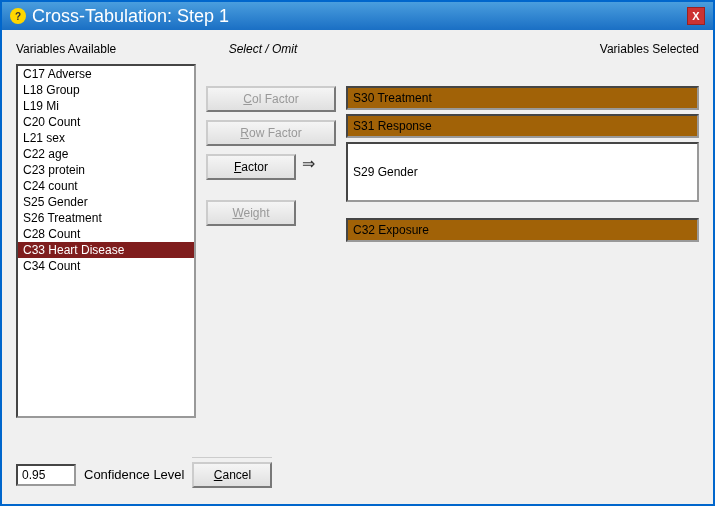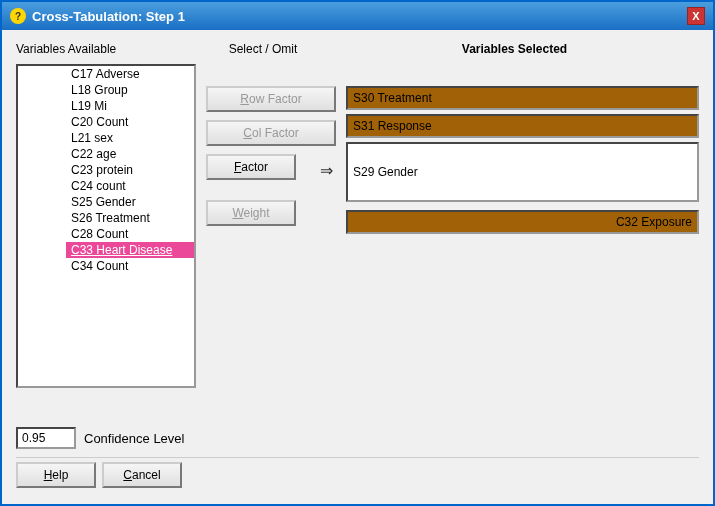--- a/index.html
+++ b/index.html
@@ -39,22 +39,22 @@
       border-radius: 50%;
       display: flex;
       align-items: center;
       justify-content: center;
       font-size: 10px;
       color: #333;
       font-weight: bold;
       flex-shrink: 0;
     }
     .title-text {
-      font-size: 13px;
-      font-weight: bold;
+      font-size: 18px;
+      font-weight: normal;
     }
     .close-btn {
       background: #cc3333;
       border: 1px solid #992222;
       color: white;
       width: 18px;
       height: 18px;
       cursor: pointer;
       display: flex;
       align-items: center;
@@ -84,26 +84,24 @@
       background: white;
       flex: 1;
       overflow-y: auto;
       min-height: 260px;
     }
     .listbox-item {
       padding: 1px 5px;
       cursor: pointer;
       white-space: nowrap;
       font-size: 12px;
-      margin-left: 48px;
     }
     .listbox-item.selected {
-      background: #ec4899;
+      background: #7f1d1d;
       color: white;
-      text-decoration: underline;
     }
     .middle-panel {
       display: flex;
       flex-direction: column;
       justify-content: flex-start;
       gap: 8px;
       flex: 0 0 130px;
       padding-top: 22px;
     }
     .btn {
@@ -114,22 +112,22 @@
       font-size: 12px;
       text-align: center;
       min-width: 90px;
     }
     .btn:disabled, .btn.disabled {
       color: #999;
       cursor: default;
     }
     .factor-row {
       display: flex;
-      align-items: flex-end;
-      gap: 24px;
+      align-items: flex-start;
+      gap: 6px;
     }
     .arrow-symbol {
       font-size: 16px;
       color: #333;
     }
     .weight-section {
       margin-top: 12px;
     }
     .right-panel {
       display: flex;
@@ -153,21 +151,21 @@
     .factor-multi-field {
       border: 2px inset #999;
       background: white;
       padding: 21px 5px;
       font-size: 12px;
       width: 100%;
       min-height: 44px;
     }
     .bottom-section {
       display: flex;
-      flex-direction: column;
+      flex-direction: row;
       gap: 8px;
       flex-shrink: 0;
       margin-top: 31px;
     }
     .confidence-row {
       display: flex;
       align-items: center;
       gap: 8px;
     }
     .confidence-input {
@@ -214,26 +212,27 @@
     .header-label-vars {
       flex: 0 0 180px;
       font-size: 12px;
       font-weight: normal;
     }
     .header-label-select {
       flex: 0 0 130px;
       font-size: 12px;
       font-weight: normal;
       text-align: center;
+      font-style: italic;
     }
     .header-label-selected {
       flex: 1;
       font-size: 12px;
-      font-weight: bold;
-      text-align: center;
+      font-weight: normal;
+      text-align: right;
     }
   </style>
 </head>
 <body>
 
 <div class="window">
 
   <div class="title-bar">
     <div class="title-bar-left">
       <div class="title-icon">?</div>
@@ -265,62 +264,59 @@
           <div class="listbox-item">S25 Gender</div>
           <div class="listbox-item">S26 Treatment</div>
           <div class="listbox-item">C28 Count</div>
           <div class="listbox-item selected">C33 Heart Disease</div>
           <div class="listbox-item">C34 Count</div>
         </div>
       </div>
 
       <div class="middle-panel">
         <button class="btn disabled">
-          <span style="text-decoration:underline;">R</span><span>ow Factor</span>
+          <span style="text-decoration:underline;">C</span><span>ol Factor</span>
         </button>
         <button class="btn disabled">
-          <span style="text-decoration:underline;">C</span><span>ol Factor</span>
+          <span style="text-decoration:underline;">R</span><span>ow Factor</span>
         </button>
         <div class="factor-row">
           <button class="btn">
             <span style="text-decoration:underline;">F</span><span>actor</span>
           </button>
           <span class="arrow-symbol">⇒</span>
         </div>
         <div class="weight-section">
           <button class="btn disabled">
             <span style="text-decoration:underline;">W</span><span>eight</span>
           </button>
         </div>
       </div>
 
       <div class="right-panel">
         <div class="selected-vars">
           <div class="selected-field">S30 Treatment</div>
           <div class="selected-field">S31 Response</div>
           <div class="factor-multi-field">S29 Gender</div>
-          <div style="margin-top: 4px; text-align: right;">
+          <div style="margin-top: 12px;">
             <div class="selected-field">C32 Exposure</div>
           </div>
         </div>
       </div>
     </div>
 
     <div class="bottom-section">
 
       <div class="confidence-row">
         <input class="confidence-input" type="text" value="0.95" style="">
         <span>Confidence Level</span>
       </div>
 
       <div class="button-row">
         <div class="button-group">
           <button class="btn btn-nav">
-            <span style="text-decoration:underline;">H</span><span>elp</span>
-          </button>
-          <button class="btn btn-nav">
             <span style="text-decoration:underline;">C</span><span>ancel</span>
           </button>
         </div>
       </div>
     </div>
   </div>
 </div>
 
 </body></html>

